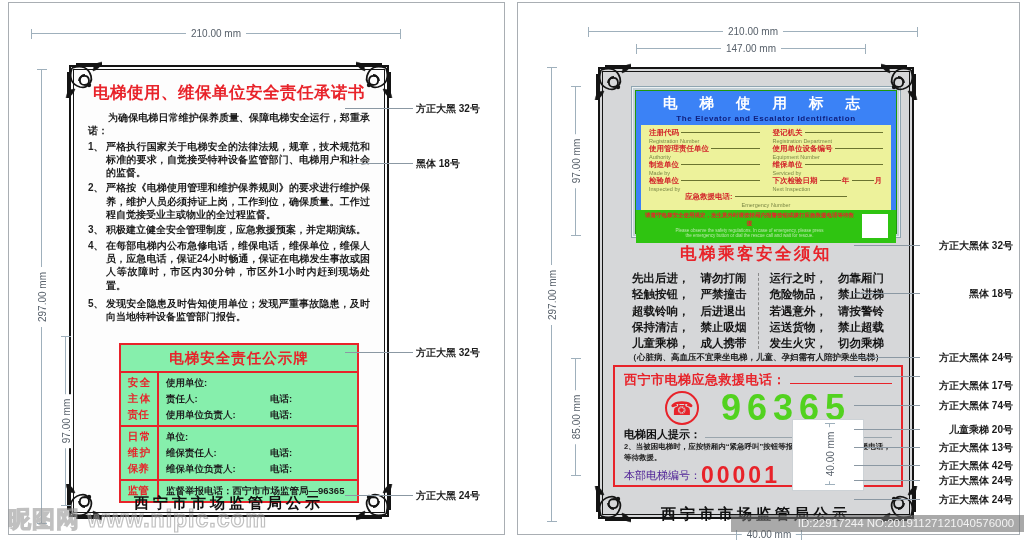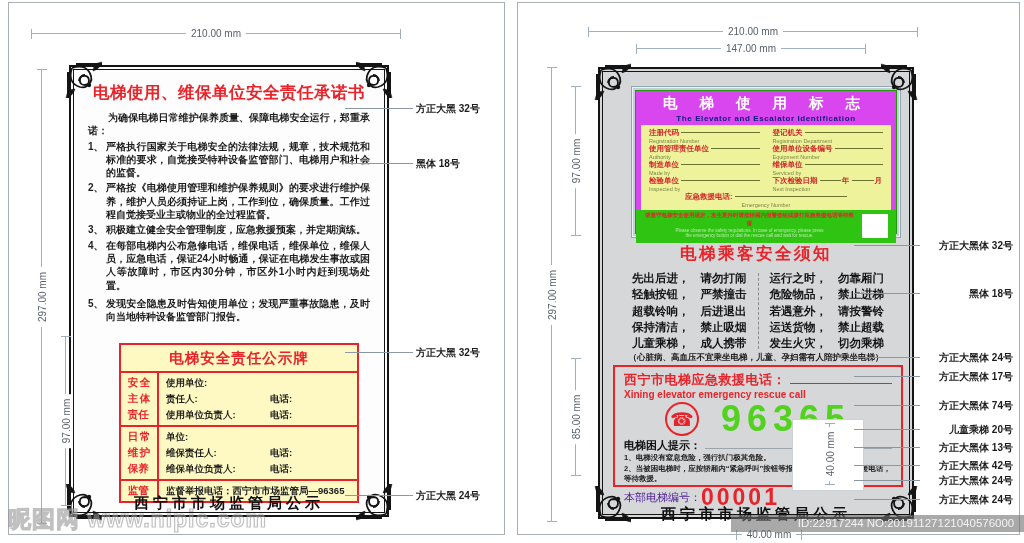--- a/index.html
+++ b/index.html
@@ -33,21 +33,21 @@
   
   #frame-left{left:60px;top:62px;width:320px;height:452px;background:#fdfdfd;}
   .l-title{margin-top:15px;text-align:center;color:#e8232a;font-size:16.5px;font-weight:800;letter-spacing:0.5px;}
   .l-body{margin:7px 17px 0;font-size:10px;line-height:1.33;font-weight:600;color:#1d1d1d;text-align:justify;}
   .l-intro{text-indent:2em;margin-bottom:2px;}
   .l-item{display:flex;margin-bottom:2px;}
   .l-item .num{flex:0 0 18px;}
   .l-item .txt{flex:1;}
   .l-item:last-child{margin-top:5px;}
 
-  .board{position:absolute;left:48px;top:276px;width:240px;background:#fef9c3;border:2px solid #e8232a;box-sizing:border-box;z-index:2;}
+  .board{position:absolute;left:48px;top:276px;width:240px;background:#86efac;border:2px solid #e8232a;box-sizing:border-box;z-index:2;}
   .board-title{color:#e8232a;font-weight:800;font-size:14.5px;letter-spacing:1px;text-align:center;padding:4px 0 3px;border-bottom:2px solid #e8232a;}
   .b-row{display:flex;border-bottom:2px solid #e8232a;}
   .b-row:last-child{border-bottom:none;}
   .b-label{flex:0 0 36px;display:flex;align-items:center;justify-content:center;border-right:2px solid #e8232a;
            color:#e8232a;font-weight:800;font-size:10.5px;line-height:1.5;}
   .b-label span{display:block;width:2.15em;text-align:justify;}
   .b-content{flex:1;padding:2px 0;}
   .b-line{position:relative;font-size:9.5px;font-weight:700;color:#1d1d1d;padding:1.5px 7px;white-space:nowrap;}
   .b-phone{position:absolute;left:56%;}
   .poster-footer{position:absolute;left:0;width:100%;text-align:center;color:#101010;font-weight:800;font-size:15px;letter-spacing:4px;z-index:2;}
@@ -55,21 +55,21 @@
 
   
   .ann{position:absolute;font-size:10px;font-weight:700;color:#1b1b1b;white-space:nowrap;z-index:7;}
   .ann-line{position:absolute;height:0;border-top:1px solid #8b98a3;z-index:6;}
 
   
   #frame-right{left:80px;top:64px;width:316px;height:452px;background:#d6d7d9;}
 
   .holder{position:absolute;left:31px;top:17px;width:270px;height:152px;background:#c3cfd7;border:1px solid #8fa5b1;
           padding:3px;box-sizing:border-box;box-shadow:inset 0 0 0 1px #eef2f4;z-index:2;}
-  .glabel{width:100%;height:100%;background:#d946ef;border:1px solid #1f9908;box-sizing:border-box;display:flex;flex-direction:column;}
+  .glabel{width:100%;height:100%;background:#3b82f6;border:1px solid #1f9908;box-sizing:border-box;display:flex;flex-direction:column;}
   .g-title{color:#fff;font-weight:800;font-size:14.5px;letter-spacing:9px;text-align:center;margin-top:3px;white-space:nowrap;}
   .g-sub{color:#10207e;font-weight:800;font-size:8px;letter-spacing:0.6px;text-align:center;margin-top:1px;white-space:nowrap;}
   .g-fields{background:#edf29b;margin:2px 5px 0;padding:3px 8px 1px;flex:1;display:grid;
             grid-template-columns:1fr 1fr;column-gap:13px;align-content:space-between;}
   .f-cell{min-width:0;}
   .f-top{display:flex;align-items:center;font-size:7.5px;font-weight:700;color:#d2252b;white-space:nowrap;}
   .f-line{flex:1;border-bottom:1px solid #6b7430;margin:0 0 1px 2px;min-width:8px;}
   .f-unit{margin:0 1px;}
   .f-en{font-size:5.5px;color:#7b8745;line-height:1.1;}
   .f-em{grid-column:1/3;display:flex;flex-direction:column;align-items:center;padding:0 36px 1px;}
@@ -414,31 +414,29 @@
           </div>
         </div>
     </div>
     <div class="n-foot">（心脏病、高血压不宜乘坐电梯，儿童、孕妇需有人陪护乘坐电梯）</div>
 
     <div class="rescue">
       <div class="r-trow">
         <span class="r-title">西宁市电梯应急救援电话：</span>
         <span class="r-hline"></span>
       </div>
-      <div class="r-sub">Xining elevator emergency rescue call</div>
       <div class="r-numrow">
         <span class="phone-badge">☎</span>
         <span class="r-number">96365</span>
       </div>
       <div class="r-tiprow">
         <span class="tips-title">电梯困人提示：</span>
         <span class="r-hline" style="border-color:#9aa5ad;"></span>
       </div>
       <div id="tips">
-          <div class="tip">1、电梯没有窒息危险，强行扒门极其危险。</div>
           <div class="tip">2、当被困电梯时，应按轿厢内“紧急呼叫”按钮等报警装置或拨打应急救援电话，等待救援。</div>
         </div>
       <div class="code-row">
         <span class="code-label">本部电梯编号：</span>
         <span class="code-val">00001</span>
       </div>
     </div>
 
     <div class="measure-box">
       <div class="dim dim-v" style="left:36px;top:3px;height:62px;">
@@ -452,21 +450,21 @@
   </div>
 
   <div id="right-anns">
       <div class="ann-line" style="left: 336px; top: 242px; width: 66px;"></div>
       <span class="ann" style="right: 6px; top: 236px; text-align: right;">方正大黑体 32号</span>
       <div class="ann-line" style="left: 336px; top: 290px; width: 66px;"></div>
       <span class="ann" style="right: 6px; top: 284px; text-align: right;">黑体 18号</span>
       <div class="ann-line" style="left: 336px; top: 354px; width: 66px;"></div>
       <span class="ann" style="right: 6px; top: 348px; text-align: right;">方正大黑体 24号</span>
       <div class="ann-line" style="left: 336px; top: 373px; width: 66px;"></div>
-      <span class="ann" style="right: 6px; top: 367px; text-align: right;">方正大黑体 17号</span>
+      <span class="ann" style="right: 6px; top: 376px; text-align: right;">方正大黑体 17号</span>
       <div class="ann-line" style="left: 336px; top: 402px; width: 66px;"></div>
       <span class="ann" style="right: 6px; top: 396px; text-align: right;">方正大黑体 74号</span>
       <div class="ann-line" style="left: 336px; top: 426px; width: 66px;"></div>
       <span class="ann" style="right: 6px; top: 420px; text-align: right;">儿童乘梯 20号</span>
       <div class="ann-line" style="left: 336px; top: 444px; width: 66px;"></div>
       <span class="ann" style="right: 6px; top: 438px; text-align: right;">方正大黑体 13号</span>
       <div class="ann-line" style="left: 336px; top: 462px; width: 66px;"></div>
       <span class="ann" style="right: 6px; top: 456px; text-align: right;">方正大黑体 42号</span>
       <div class="ann-line" style="left: 336px; top: 477px; width: 66px;"></div>
       <span class="ann" style="right: 6px; top: 471px; text-align: right;">方正大黑体 24号</span>

